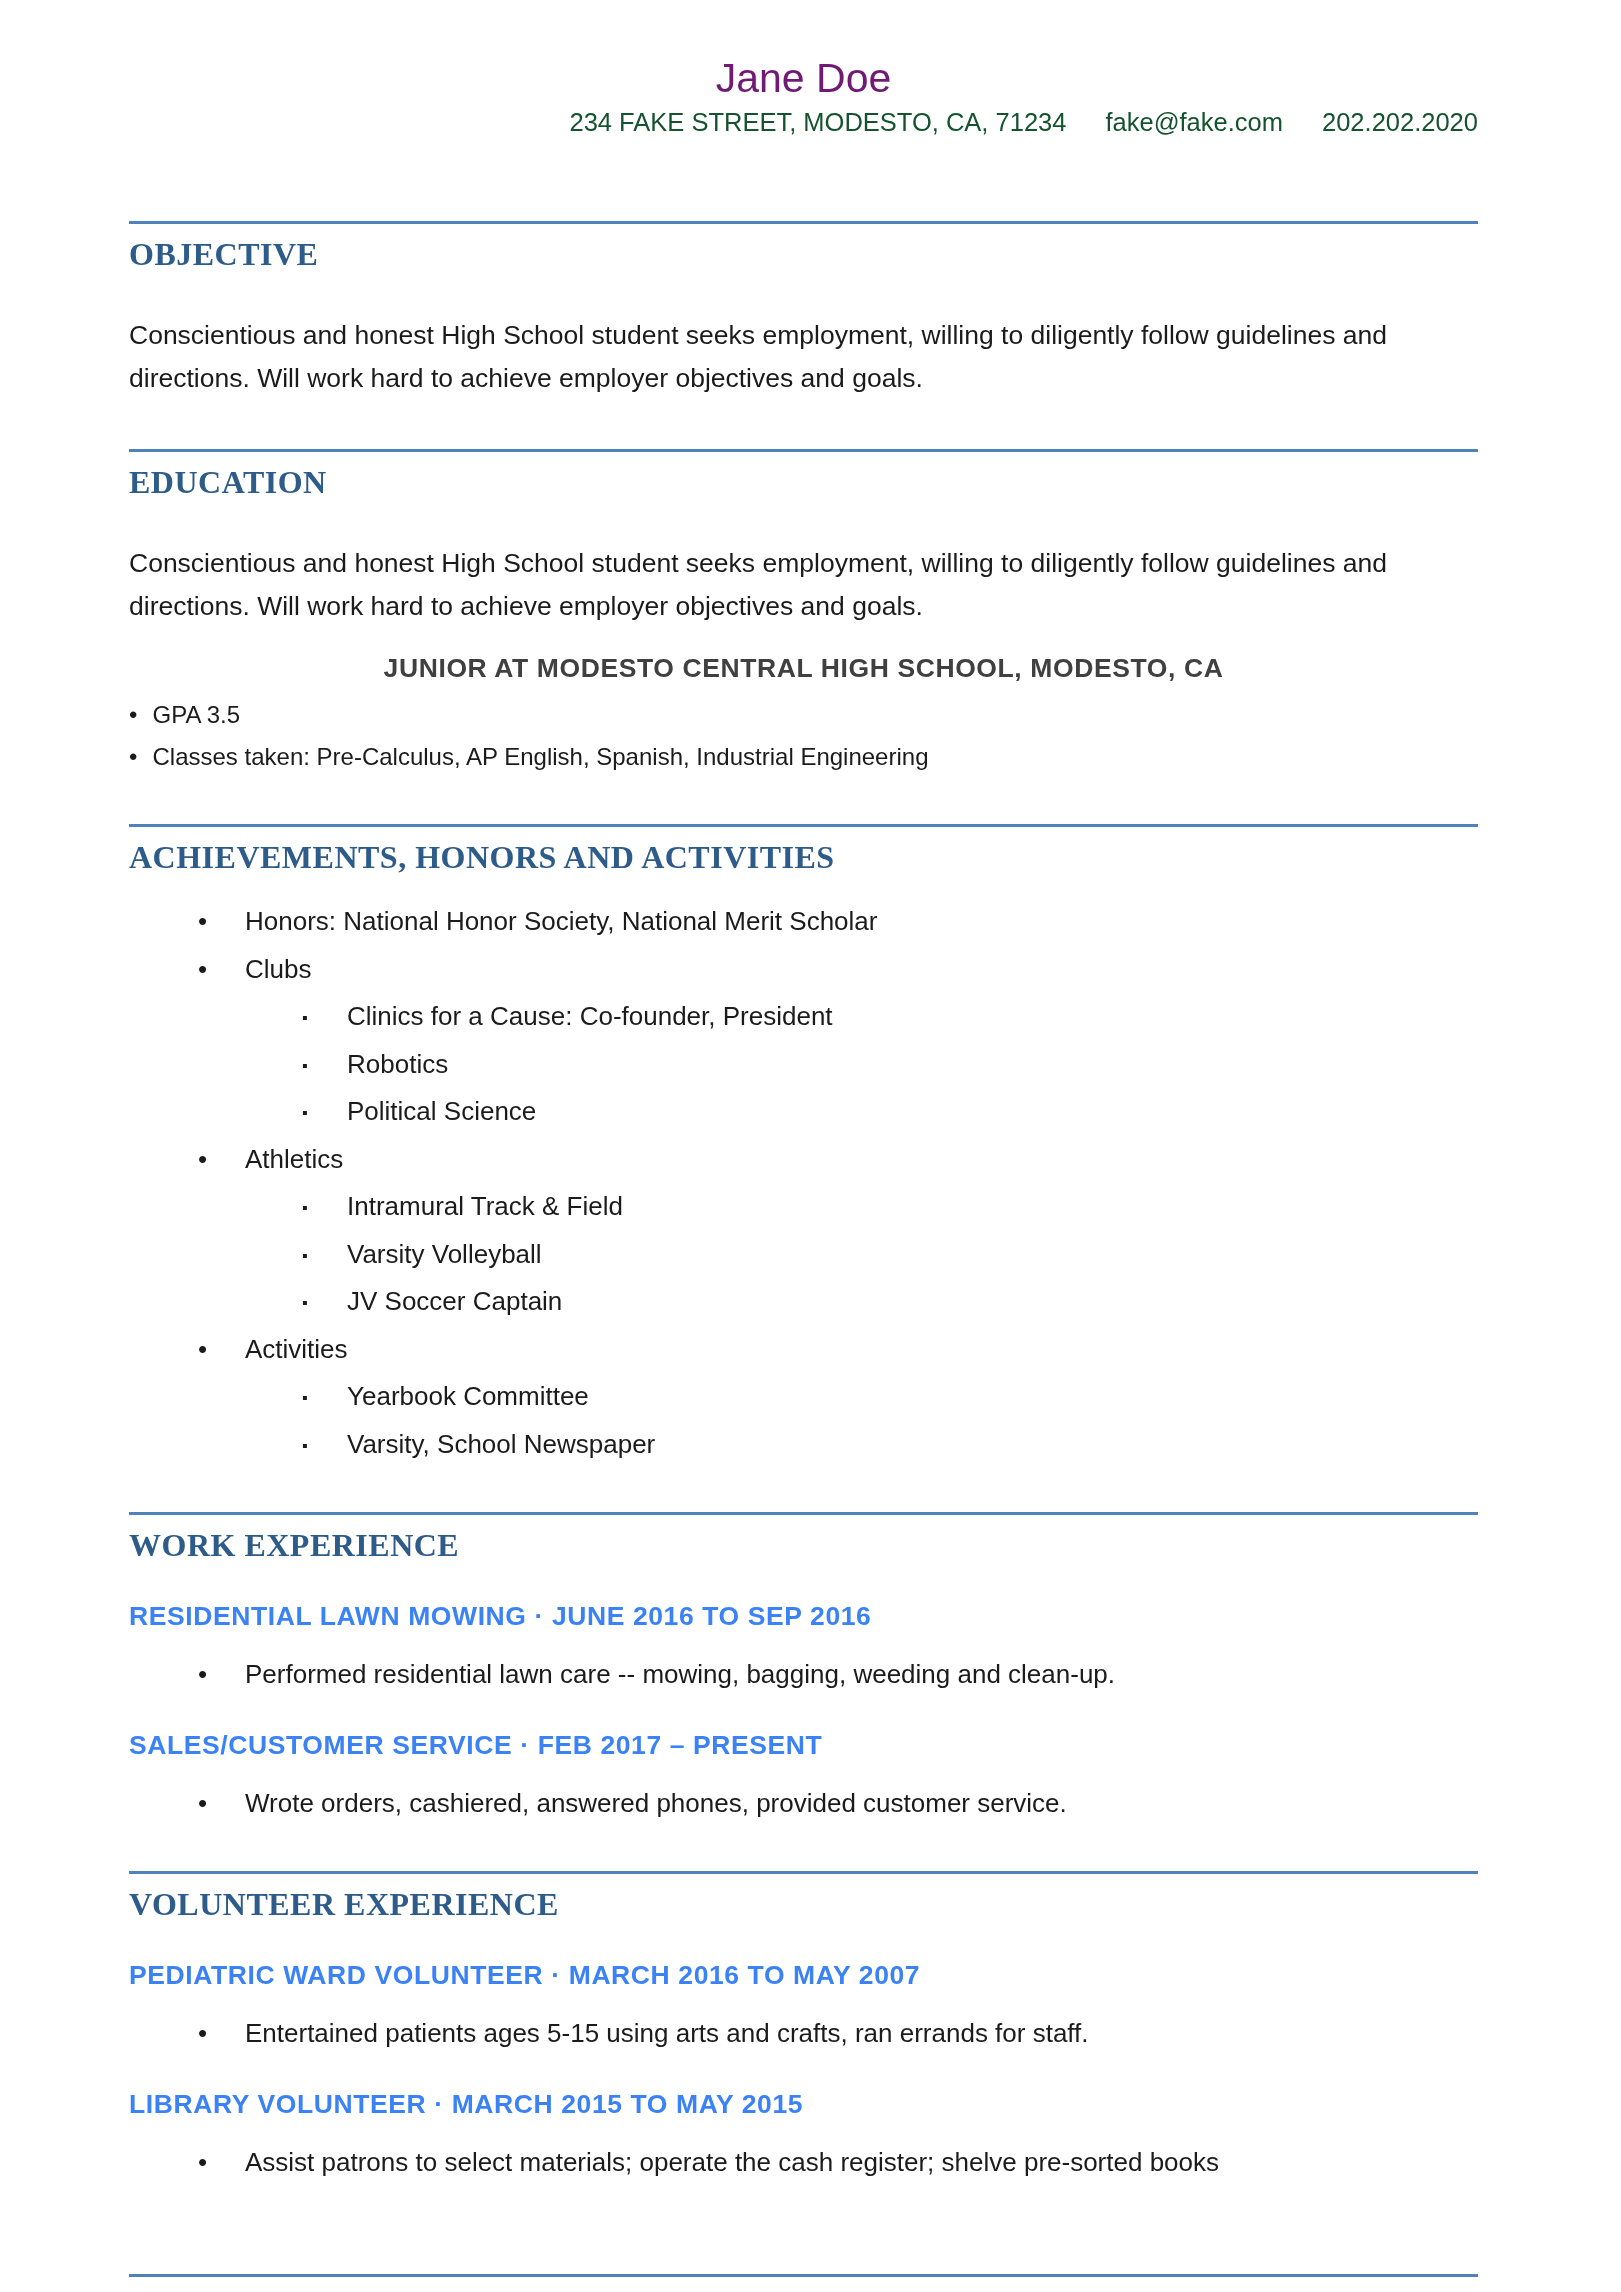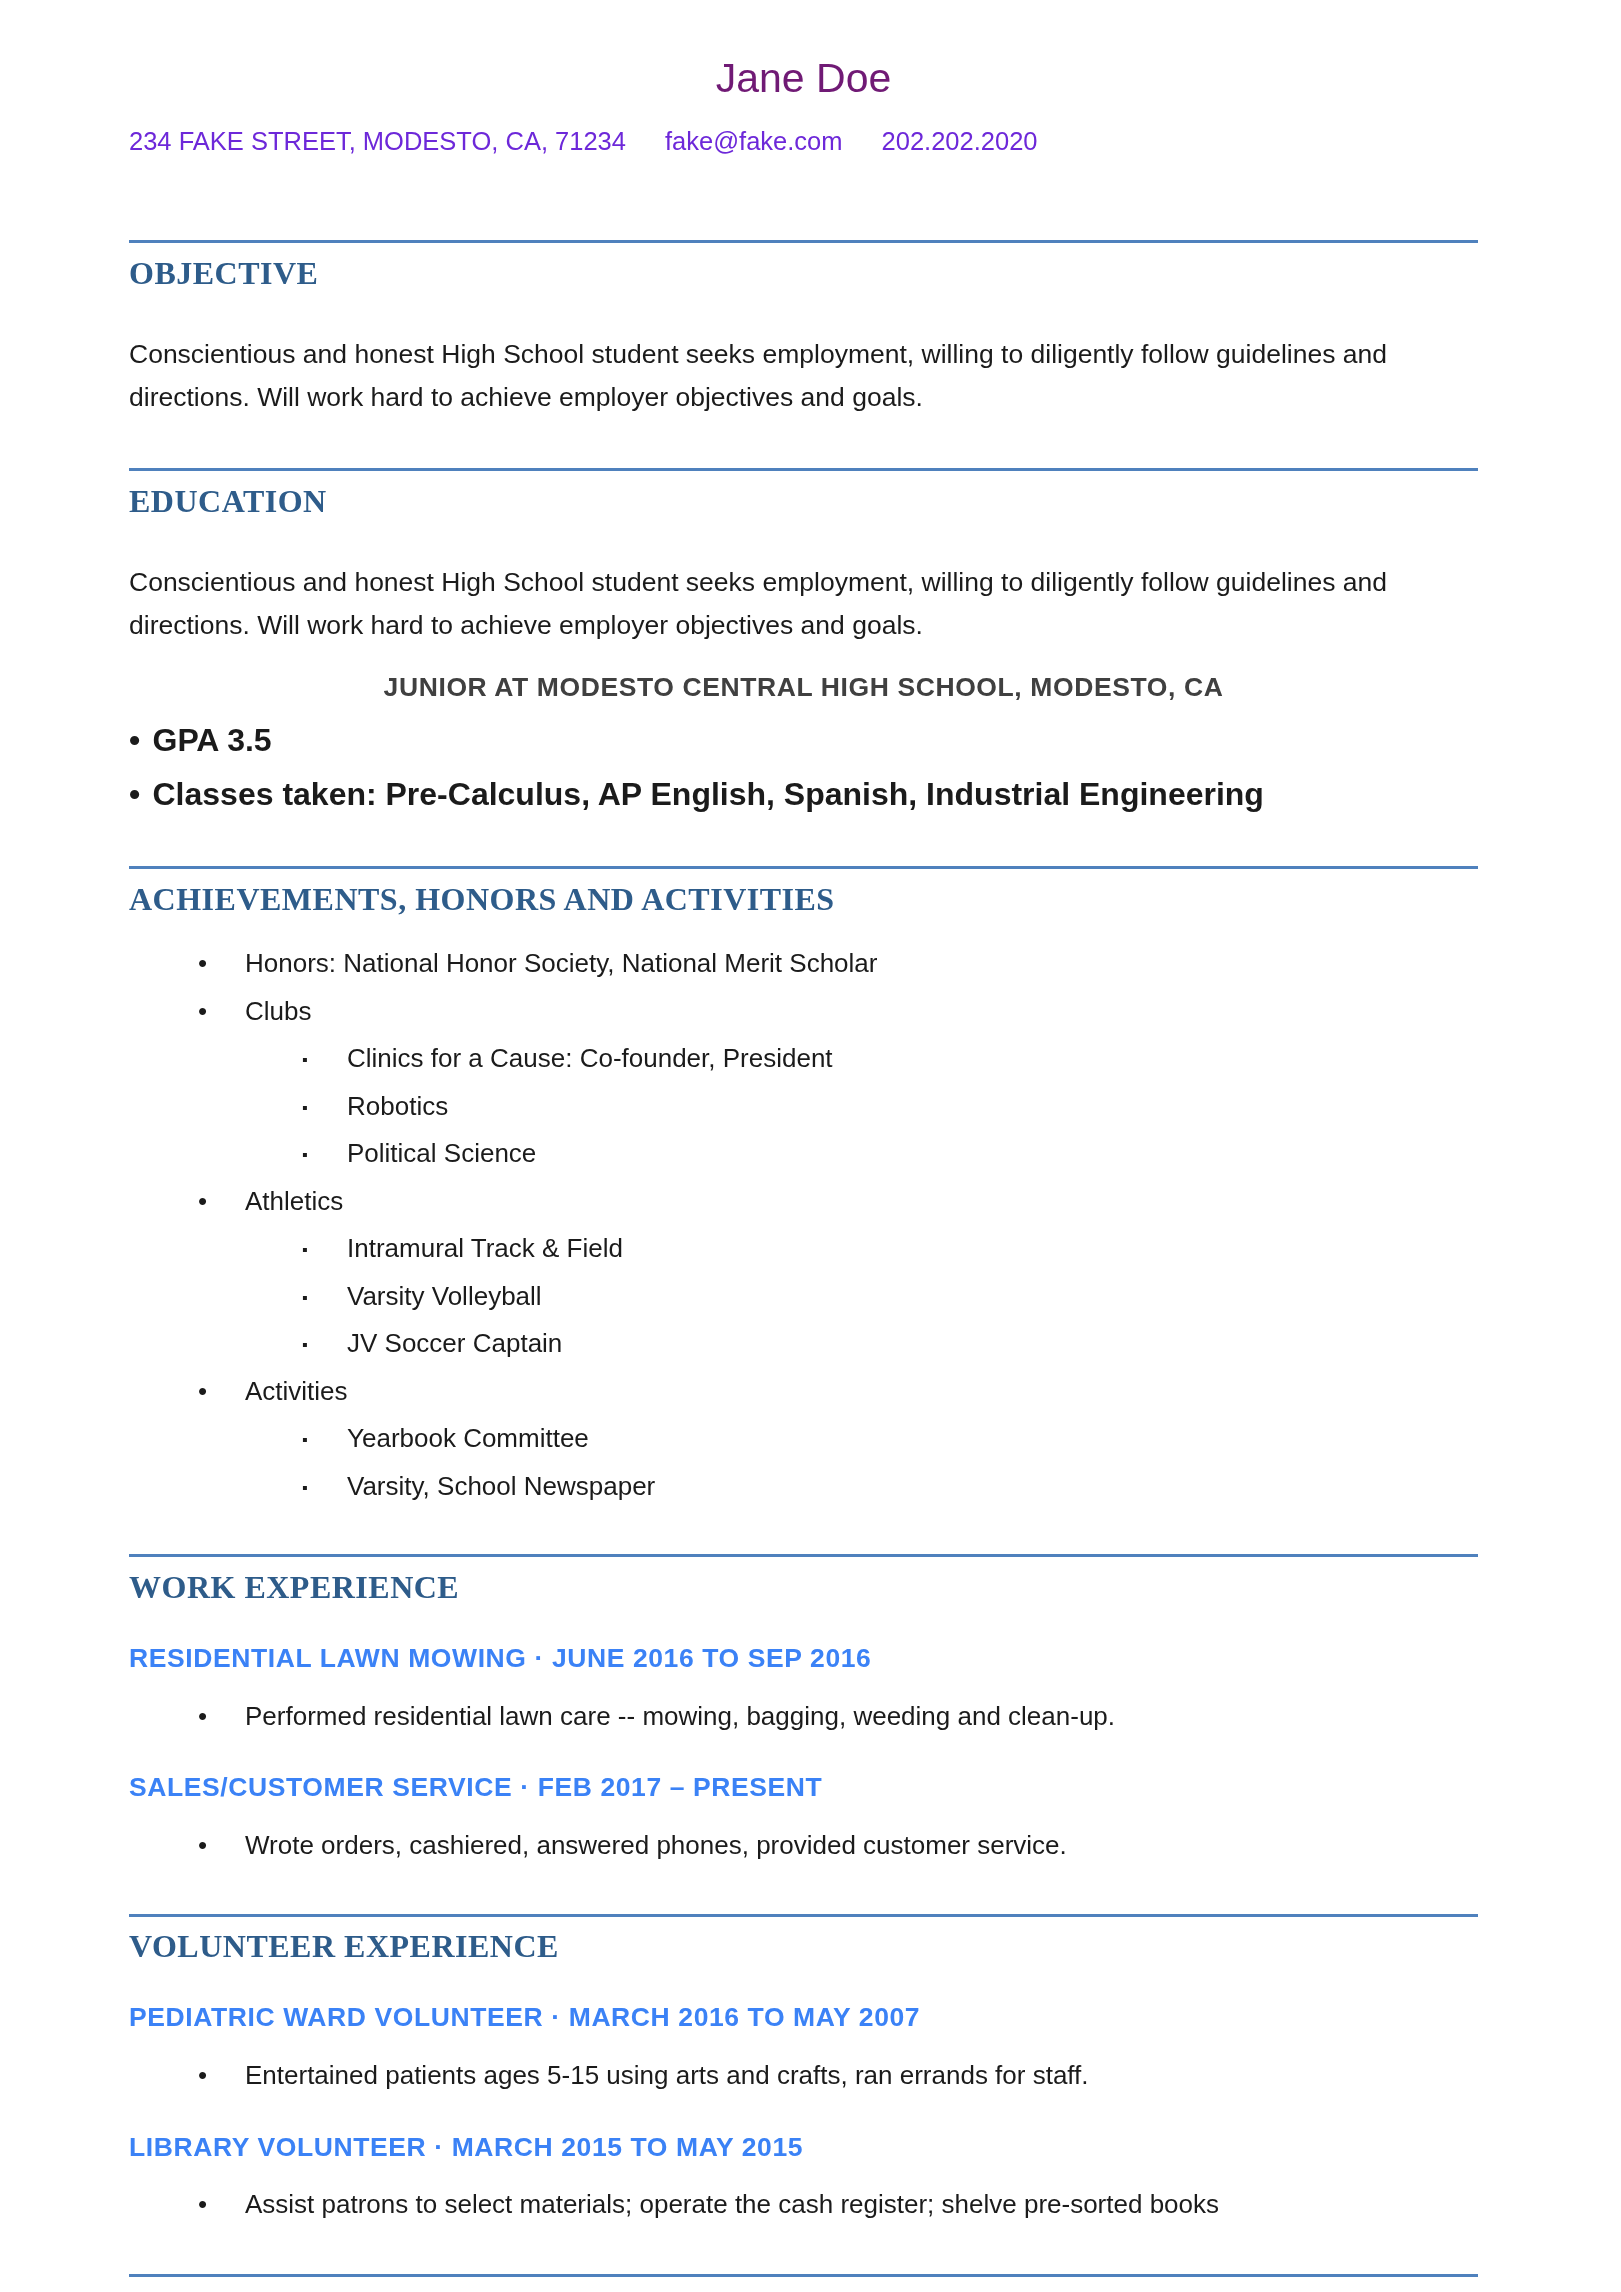--- a/index.html
+++ b/index.html
@@ -21,24 +21,24 @@
   }
   .doc-header { margin-bottom: 35px; }
   .name {
     font-size: 41px;
     font-weight: 400;
     text-align: center;
     color: #701a75;
     line-height: 1.15;
   }
   .contact {
-    text-align: left;
+    text-align: right;
     font-size: 25.5px;
-    margin-top: 25px;
-    color: #6d28d9;
+    margin-top: 6px;
+    color: #14532d;
   }
   .contact span + span { margin-left: 39px; }
 
   .sec { margin-top: 49px; }
   .rule-heading {
     border-top: 3.9px solid var(--rule, #4f81bd);
     padding-top: 11.8px;
     font-family: "Liberation Serif", serif;
     font-size: 32px;
     font-weight: 700;
@@ -61,21 +61,21 @@
   }
 
   
   .row { display: flex; align-items: baseline; font-size: 26px; line-height: 1.45; }
   .row-text { flex: 1; }
   .marker { flex: 0 0 auto; color: #1b1b1b; }
   .dot::before { content: "\2022"; }
   .sq::before { content: "\25AA"; font-size: 0.62em; position: relative; top: -2px; }
 
   .edu-list { margin-top: 13.7px; }
-  .edu-row { margin-top: 7.8px; font-size: 32px; font-weight: bold; }
+  .edu-row { margin-top: 7.8px; font-size: 24px; }
   .edu-row .marker { width: 23.5px; }
 
   .l1 { margin-left: 69px; margin-top: 9.8px; }
   .l1 .marker { width: 47px; }
   .l2 { margin-left: 173px; margin-top: 9.8px; }
   .l2 .marker { width: 45px; }
 
   .list-block { margin-top: 27.4px; }
 
   .job-heading {

